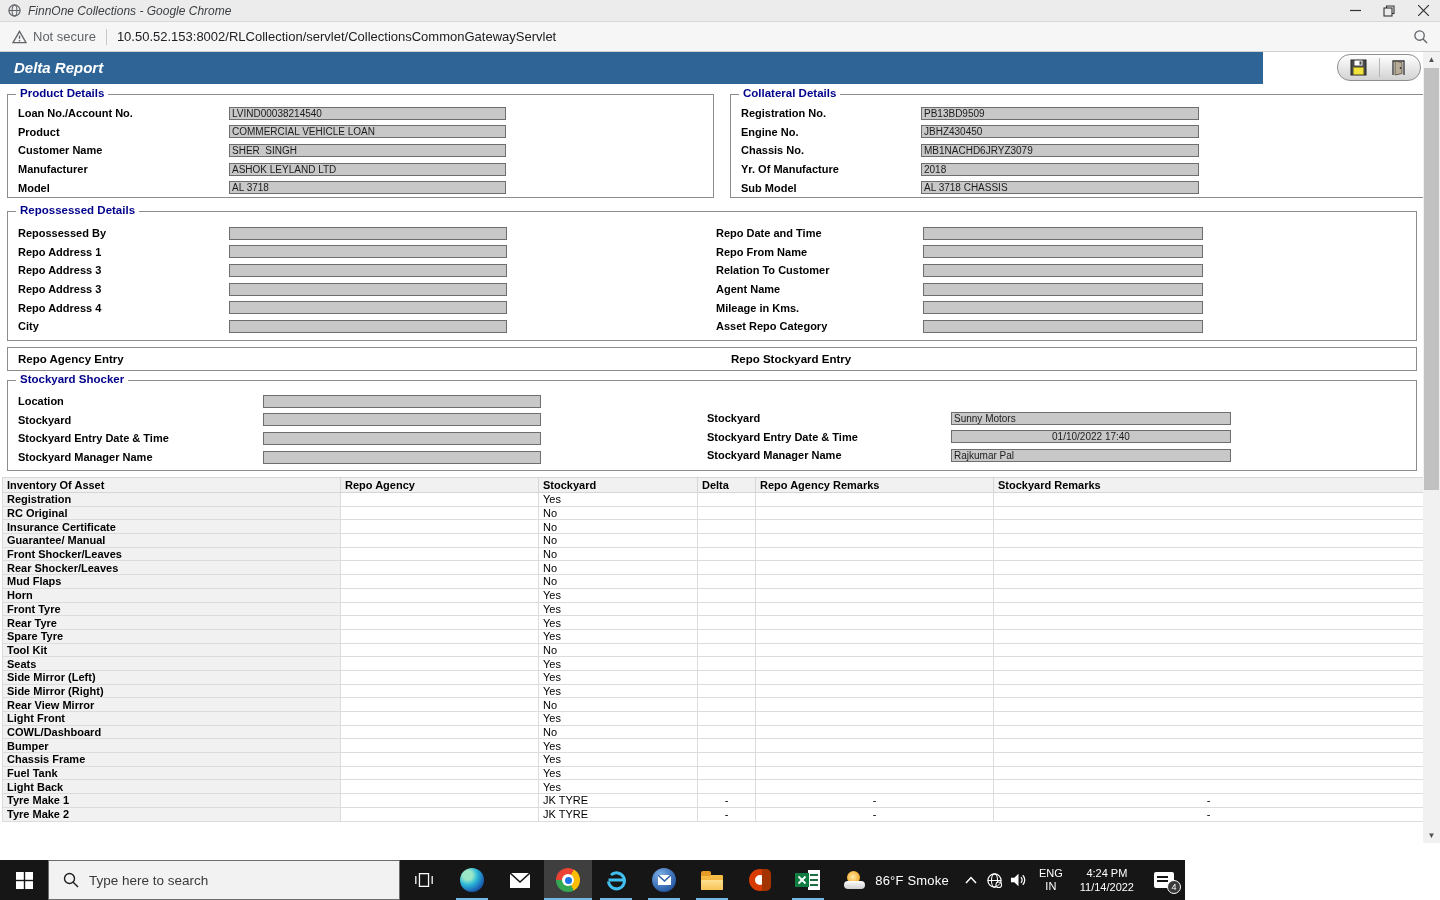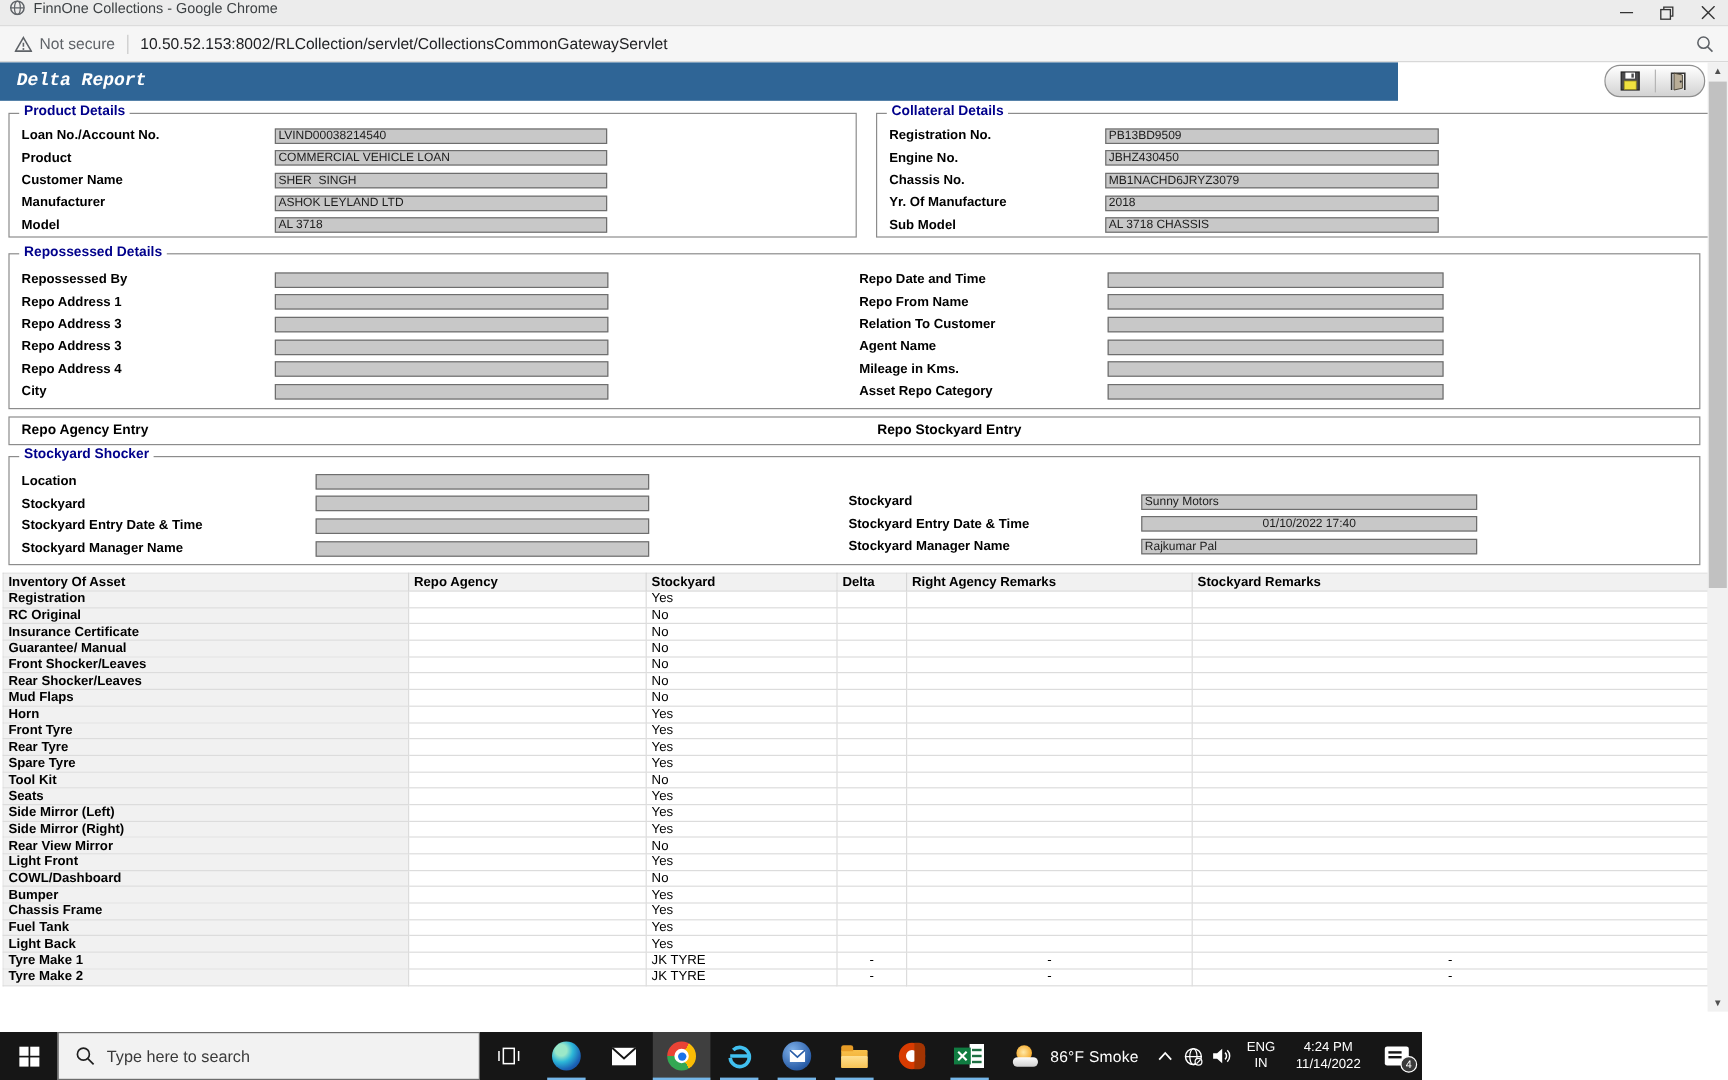--- a/index.html
+++ b/index.html
@@ -1,38 +1,38 @@
 <!DOCTYPE html>
 <html style="--header-blue: #2F6596; --legend-navy: #00008B; --input-gray: #C8C8C8; --taskbar-black: #161616; --running-underline: #75B6E8; --chrome-active-bg: #3F3F3F; --excel-green: #107C41; --office-orange: #D83B01;"><head>
 <meta charset="utf-8">
 <style>
   * { box-sizing: border-box; margin:0; padding:0; }
   html,body { width:1440px; height:900px; overflow:hidden; background:#fff;
     font-family:"Liberation Sans", sans-serif; }
 
   
   #titlebar{position:absolute;top:0;left:0;width:1440px;height:22px;background:#ececec;
-    display:flex;border-bottom:1px solid #d8d8d8;}
+    display:flex;align-items:center;border-bottom:1px solid #d8d8d8;font-style:italic;}
   #titlebar .glb{margin-left:8px;display:flex;}
   #titlebar .ttl{margin-left:7px;font-size:12px;color:#3c4043;}
   .wctrls{margin-left:auto;display:flex;height:100%;}
   .wbtn{width:34px;height:100%;display:flex;align-items:center;justify-content:center;}
 
   #addressbar{position:absolute;top:22px;left:0;width:1440px;height:30px;background:#f6f6f6;
     border-bottom:1px solid #d0d0d0;display:flex;align-items:center;}
   #addressbar .warn{margin-left:12px;display:flex;}
   #addressbar .nsec{margin-left:6px;font-size:13px;color:#5f6368;}
   #addressbar .sep{width:1px;height:16px;background:#c9c9c9;margin:0 10px;}
   #addressbar .url{font-size:13px;color:#202124;text-align:center;}
   #addressbar .mag{margin-left:auto;margin-right:12px;display:flex;}
 
   
   #page{position:absolute;top:52px;left:0;width:1440px;height:808px;background:#fff;}
 
-  #bluebar{position:absolute;top:0;left:0;width:1165px;height:32px;background:var(--header-blue,#2F6596);font-family:Liberation Mono, monospace;}
+  #bluebar{position:absolute;top:0;left:0;width:1263px;height:32px;background:var(--header-blue,#2F6596);}
   #bluebar .rtitle{position:absolute;left:14px;top:0;line-height:32px;color:#fff;
     font-size:15px;font-weight:bold;font-style:italic;}
   #toolpill{position:absolute;left:1337px;top:2px;width:84px;height:27px;border:1px solid #8f8f8f;
     border-radius:13px;background:linear-gradient(#ffffff,#d2d2d2);display:flex;align-items:center;justify-content:space-evenly;}
   #toolpill .div{width:1px;height:19px;background:#b5b5b5;}
   .toolbtn{width:26px;height:23px;display:flex;align-items:center;justify-content:center;}
 
   
   #vscroll{position:absolute;left:1423px;top:0;width:17px;height:791px;background:#f1f1f1;}
   .sarrow{position:absolute;left:0;width:17px;height:15px;display:flex;align-items:center;justify-content:center;
@@ -365,21 +365,21 @@
         <col style="width:58px">
           <col style="width:238px">
           <col style="width:430px">
       </colgroup>
     <thead>
           <tr>
             <th>Inventory Of Asset</th>
             <th>Repo Agency</th>
             <th>Stockyard</th>
             <th>Delta</th>
-            <th>Right Agency Remarks</th>
+            <th>Repo Agency Remarks</th>
             <th>Stockyard Remarks</th>
           </tr>
         </thead>
         <tbody>
           <tr>
             <td class="lab">Registration</td>
             <td></td>
             <td>Yes</td>
             <td class="ctr"></td>
             <td></td>

